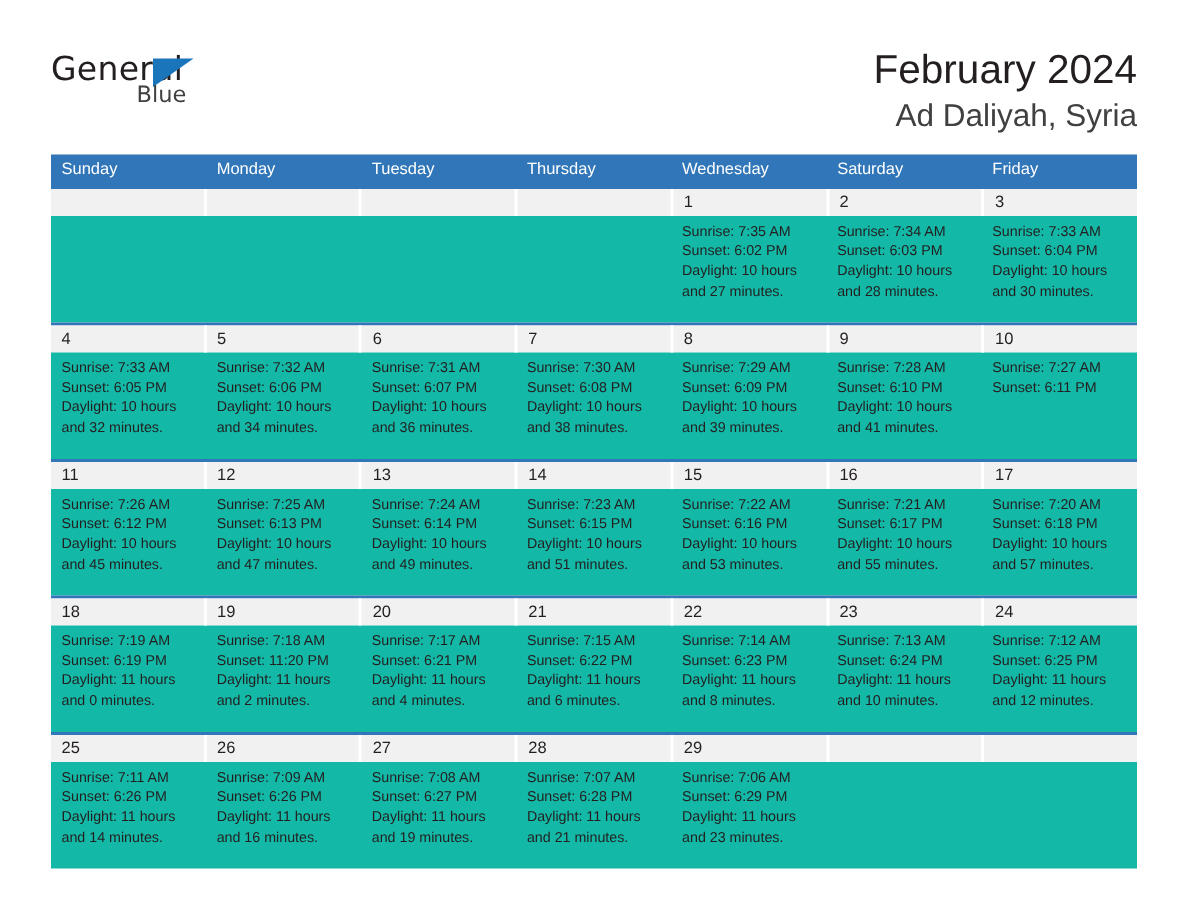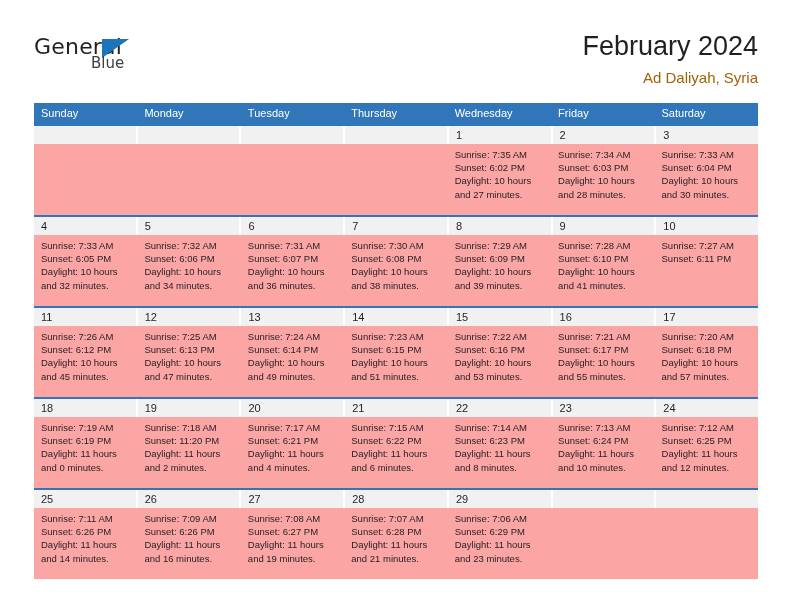--- a/index.html
+++ b/index.html
@@ -73,23 +73,23 @@
   }
   .cal-title {
     font-size: 27px;
     font-weight: 400;
     color: #231f20;
     line-height: 32px;
     white-space: nowrap;
     margin-left: 21px;
   }
   .cal-subtitle {
-    font-size: 15px;
+    font-size: 21px;
     font-weight: 400;
-    color: #a16207;
+    color: #404040;
     line-height: 22px;
     margin-top: 5px;
     white-space: nowrap;
   }
 
   
   .calendar {
     position: absolute;
     left: 34px;
     top: 103px;
@@ -130,21 +130,21 @@
     color: #231f20;
     padding-left: 7px;
     box-sizing: border-box;
     border-right: 2px solid #ffffff;
   }
   .daynum-cell:last-child { border-right: none; }
 
   .detail-band {
     display: flex;
     height: 71px;
-    background: #fca5a5;
+    background: #14b8a6;
   }
   .detail-cell {
     flex: 1 1 0;
     padding: 4px 7px 0 7px;
     box-sizing: border-box;
     font-size: 9.5px;
     line-height: 13.2px;
     color: #231f20;
   }
   .detail-cell div {
@@ -175,22 +175,22 @@
   </div>
 
   <div class="calendar">
 
     <div class="weekday-row">
       <div class="weekday-cell">Sunday</div>
       <div class="weekday-cell">Monday</div>
       <div class="weekday-cell">Tuesday</div>
       <div class="weekday-cell">Thursday</div>
       <div class="weekday-cell">Wednesday</div>
+      <div class="weekday-cell">Saturday</div>
       <div class="weekday-cell">Friday</div>
-      <div class="weekday-cell">Saturday</div>
     </div>
 
     <div class="week-row">
       <div class="daynum-band">
         <div class="daynum-cell"></div>
         <div class="daynum-cell"></div>
         <div class="daynum-cell"></div>
         <div class="daynum-cell"></div>
         <div class="daynum-cell">1</div>
         <div class="daynum-cell">2</div>

